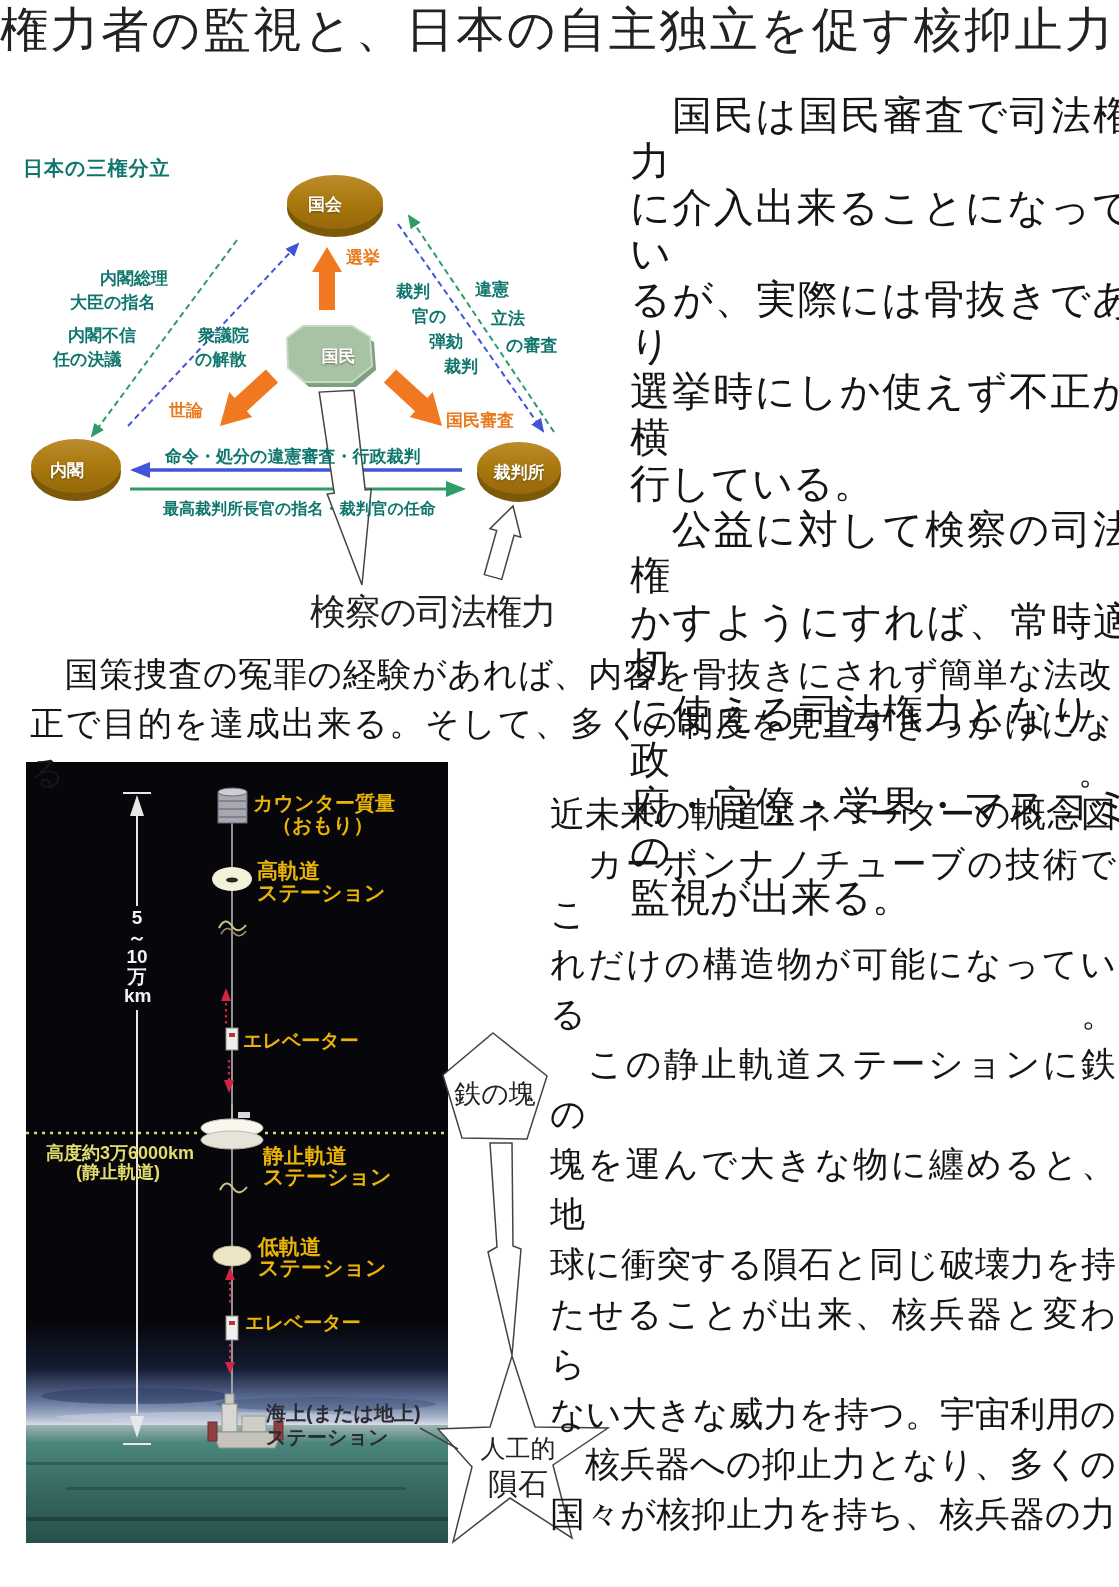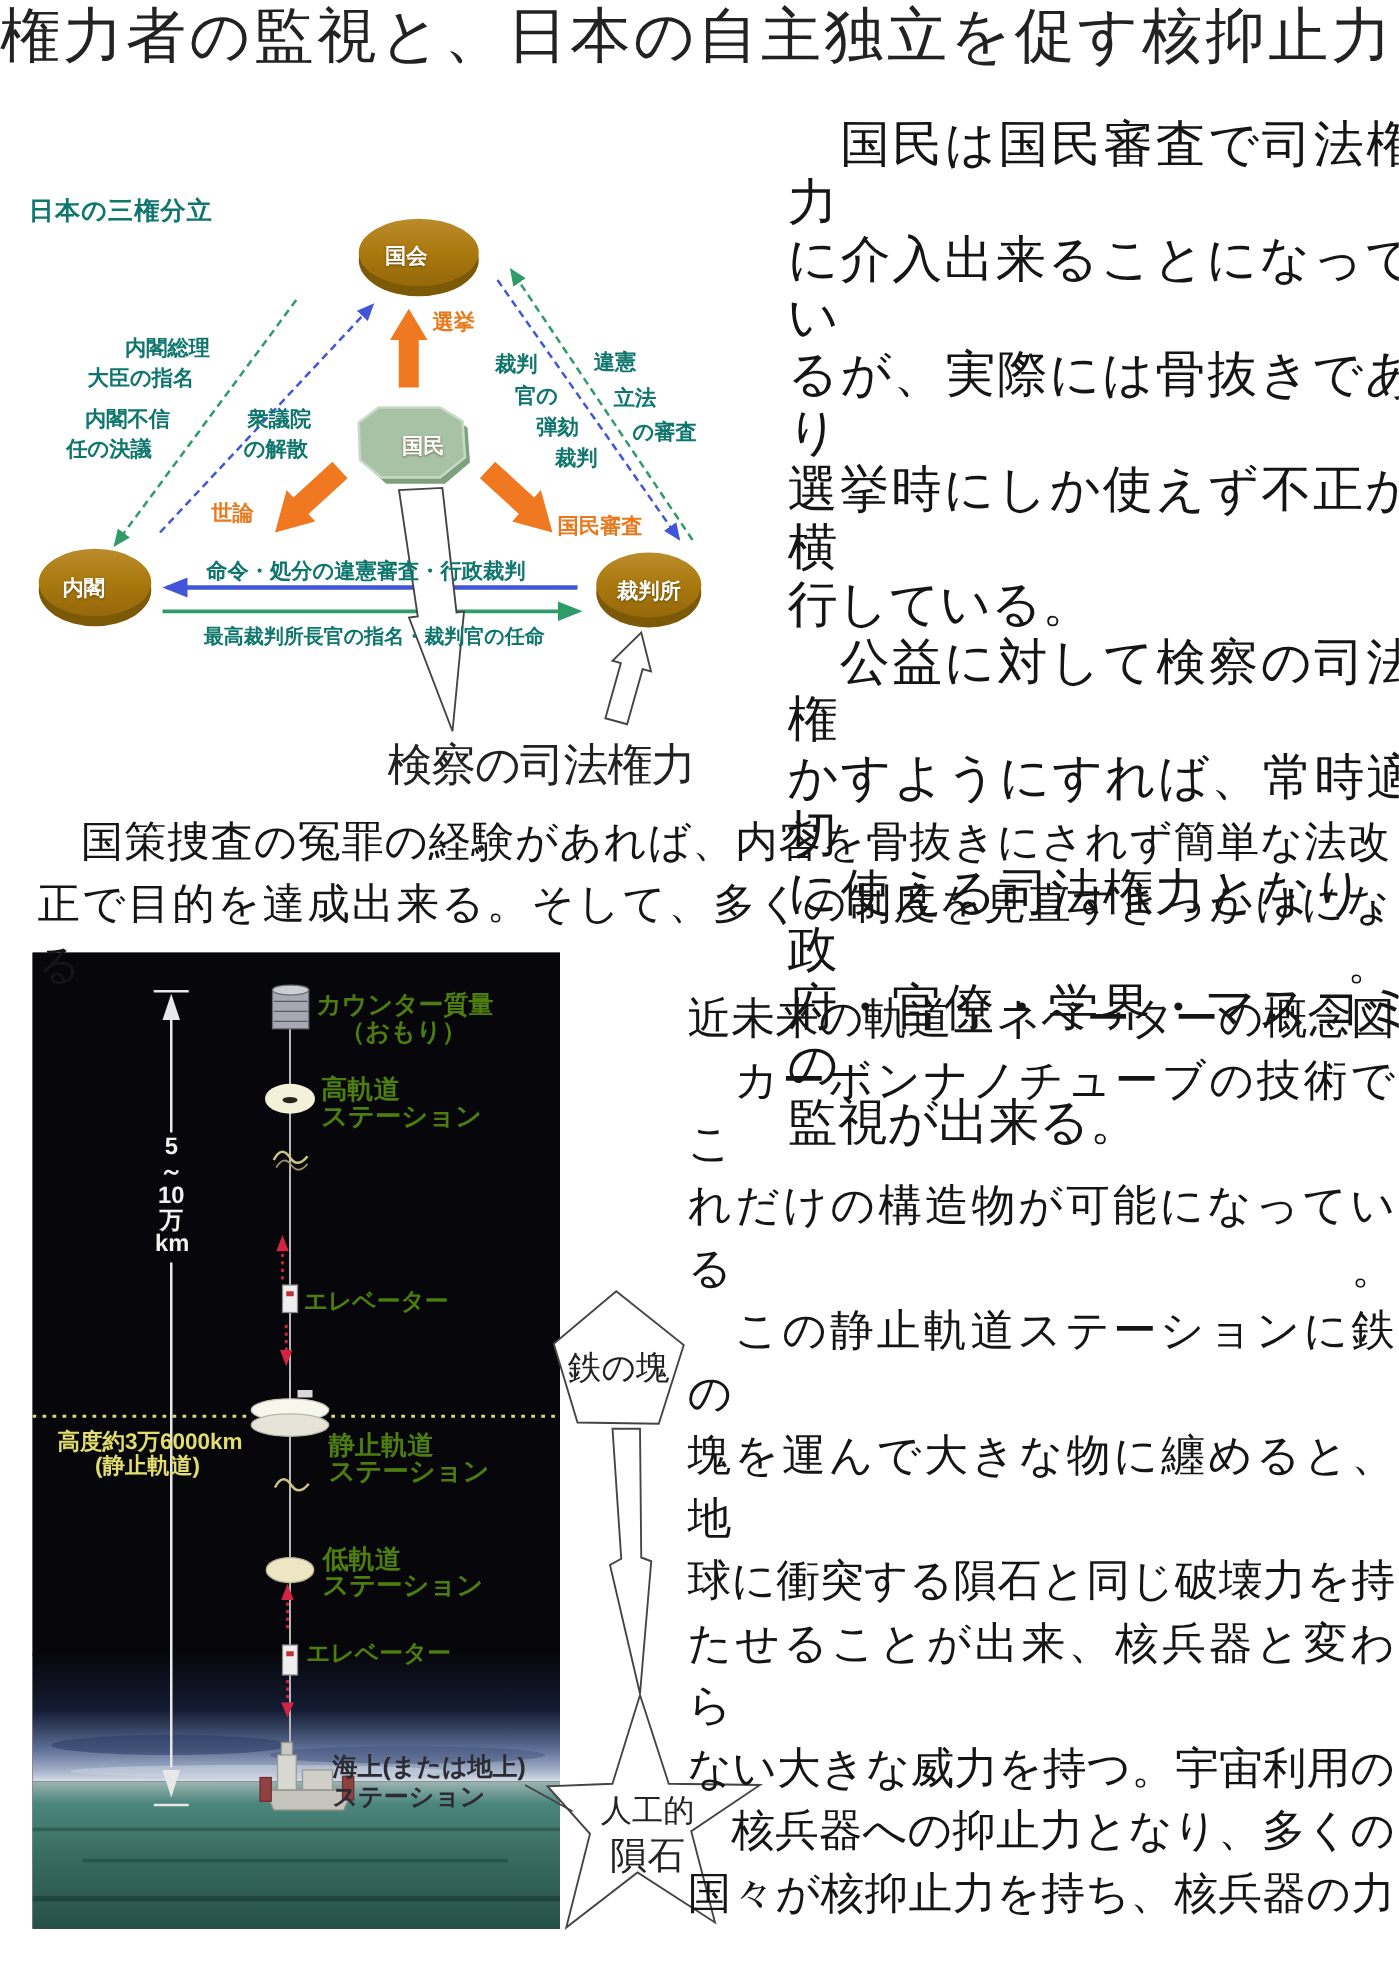--- a/index.html
+++ b/index.html
@@ -21,21 +21,21 @@
         font-weight:bold;font-size:17px;color:#0f766e;white-space:nowrap;}
   .orange{color:#e8791c;}
   .nodelab{color:#ffffff;text-align:center;text-shadow:0 1px 2px rgba(60,40,0,.55);}
   #lbl-sanken{font-size:20px;letter-spacing:1px;}
   #diagram-caption{position:absolute;z-index:4;font-size:36px;letter-spacing:-1px;color:#222;
         font-family:"Liberation Serif","DejaVu Serif",serif;white-space:nowrap;}
   
   #elevator-figure{position:absolute;left:26px;top:762px;width:422px;height:781px;
         background:#07070b;z-index:1;}
   .flab{position:absolute;z-index:2;font-family:"Liberation Sans","DejaVu Sans",sans-serif;
-        font-weight:bold;color:#4d7c0f;white-space:nowrap;}
+        font-weight:bold;color:#eab308;white-space:nowrap;}
   .f20{font-size:20px;} .f21{font-size:21px;} .f19{font-size:19px;}
   .fyellow{color:#e3dd6e;font-size:18px;}
   .fdark{color:#2b2b33;}
   #dist-col{position:absolute;z-index:2;left:98px;top:146px;width:26px;text-align:center;
         font-family:"Liberation Sans","DejaVu Sans",sans-serif;font-weight:bold;
         font-size:19px;line-height:19.5px;color:#f2f2f2;}
   
   .annlab{position:absolute;z-index:4;font-family:"Liberation Serif","DejaVu Serif",serif;
         color:#222;text-align:center;white-space:nowrap;}
   #overlay-svg{position:absolute;left:0;top:0;z-index:3;pointer-events:none;}

